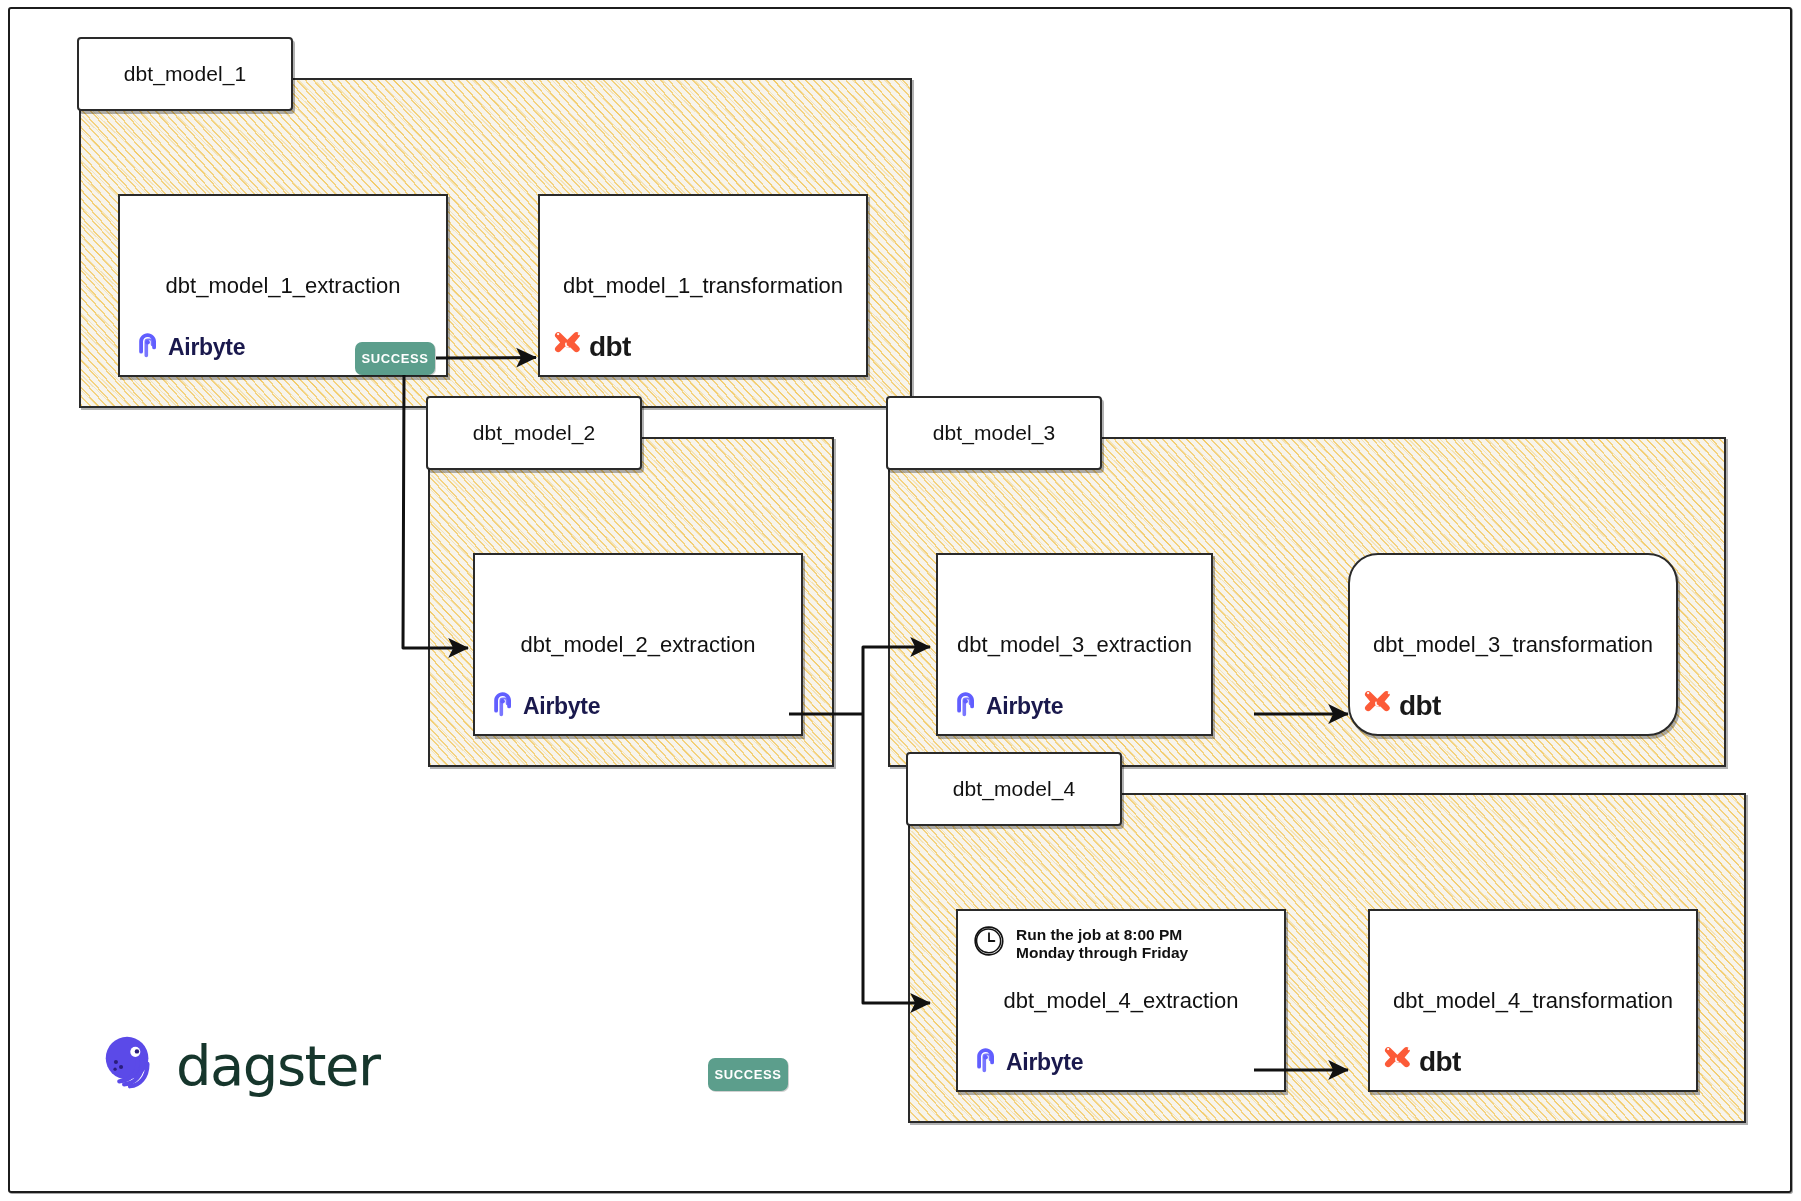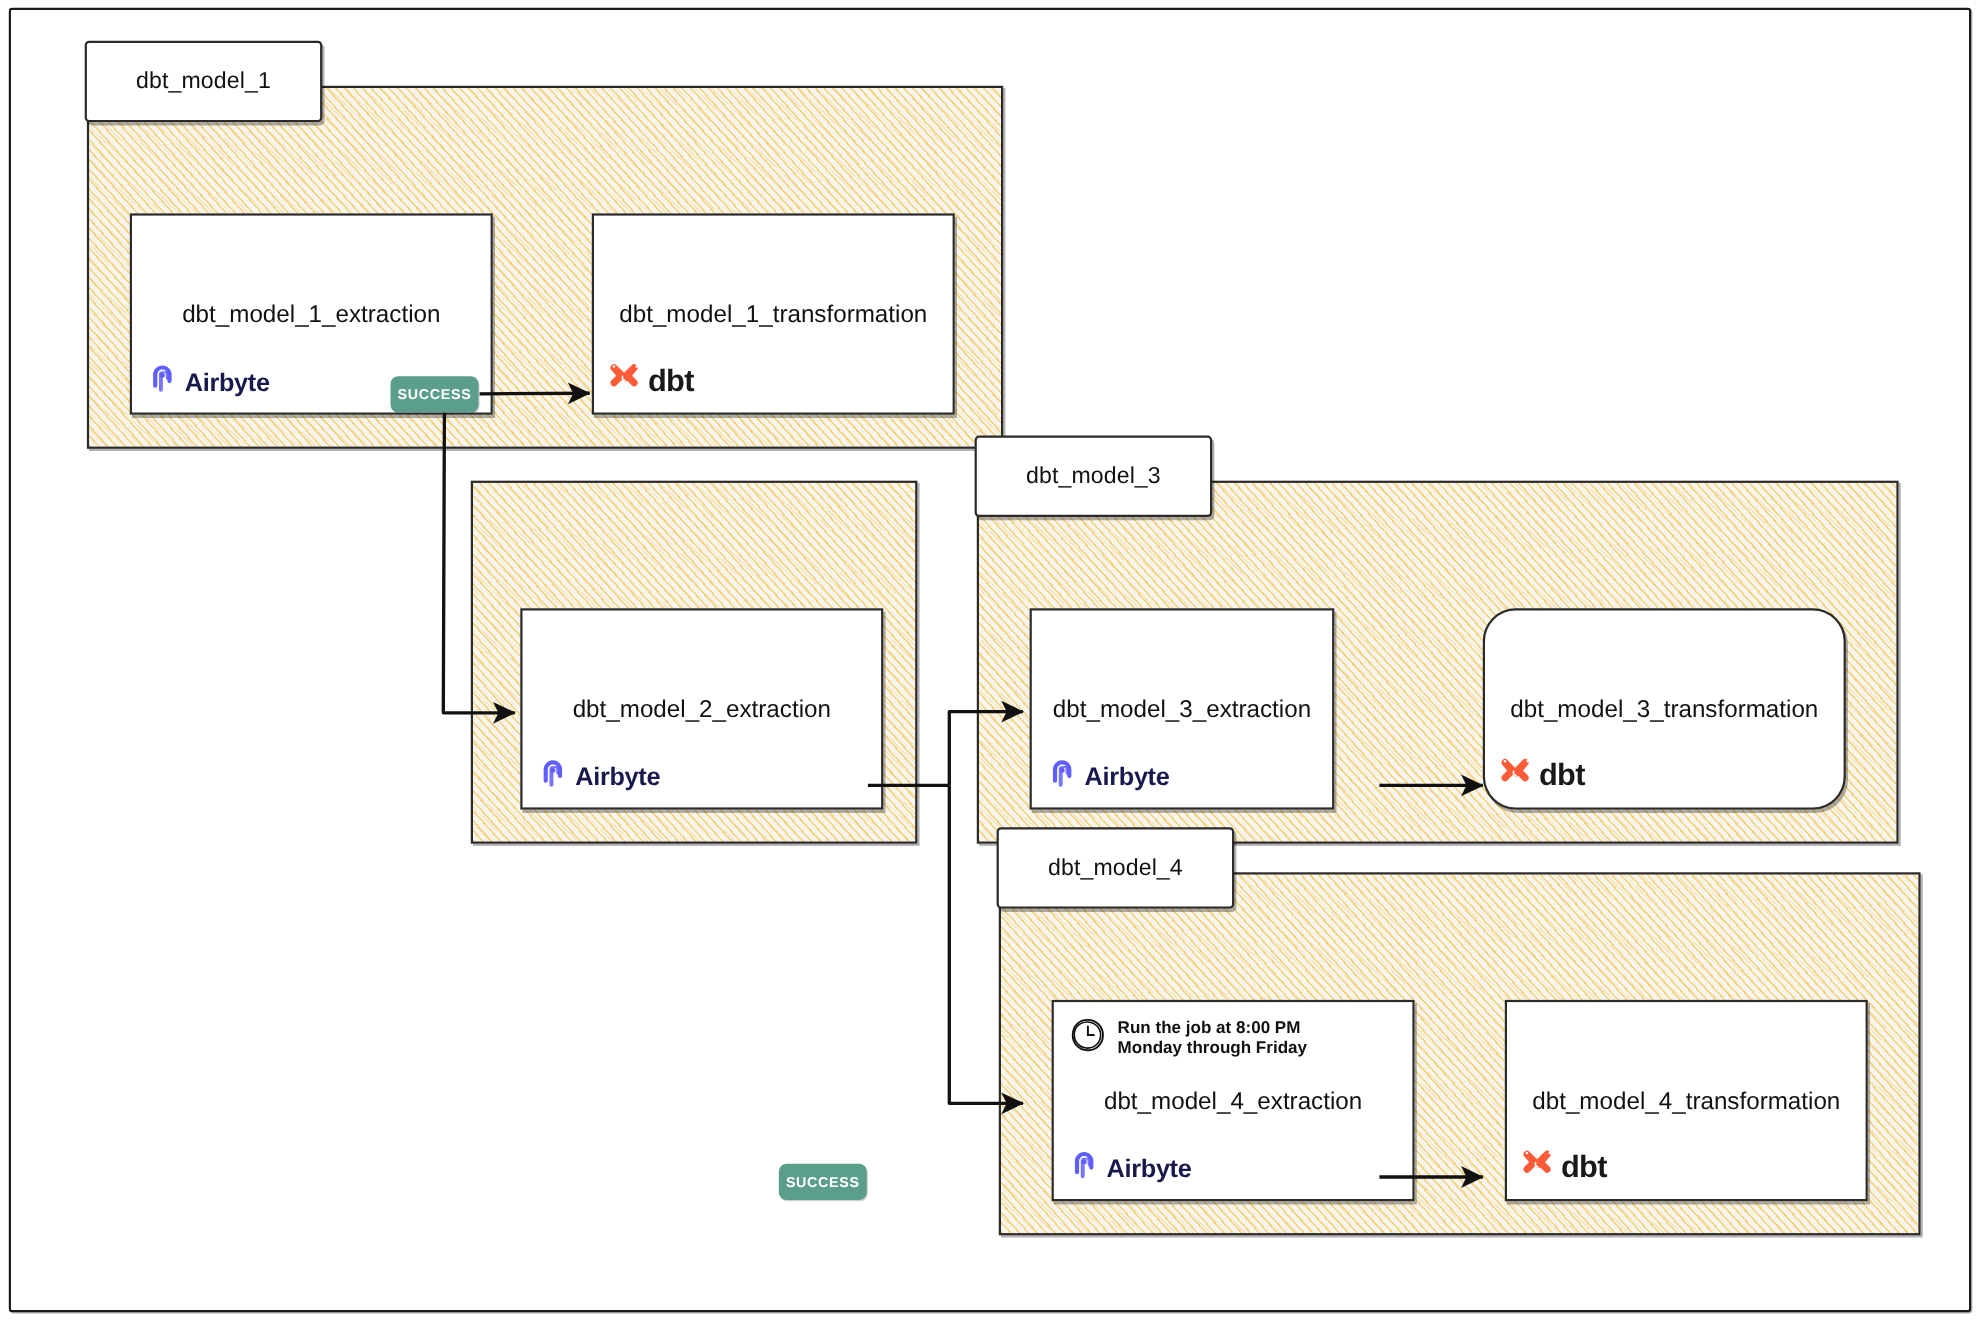--- a/index.html
+++ b/index.html
@@ -117,20 +117,23 @@
       </div>
     </div>
 
     <div class="success" style="left:276px;top:264px;width:80px;height:33px;">
       <span>SUCCESS</span>
     </div>
   </div>
 
   <div class="group" style="left:428px;top:437px;width:406px;height:330px;">
     <div class="body"></div>
+    <div class="tab" style="width:212px;">
+      <span>dbt_model_2</span>
+    </div>
 
     <div class="card" style="left:45px;top:116px;width:330px;height:183px;">
       <div class="card-title">dbt_model_2_extraction</div>
       <div class="airbyte">
         <span>
           <svg width="27" height="29" viewBox="0 0 27 29">
             <path d="M13.6 2.2 c-4.6 0-8.4 3.7-8.4 8.3 v10.2 a1.9 1.9 0 0 0 3.8 0 V10.5 a4.6 4.6 0 0 1 9.2 0 v5.9 a1.9 1.9 0 0 0 3.8 0 v-5.9 c0-4.6-3.8-8.3-8.4-8.3z" fill="#615eff"></path>
             <path d="M13.6 7.4 a3.1 3.1 0 0 0-3.1 3.1 v13.9 a1.8 1.8 0 0 0 3.6 0 V10.5 a1.3 1.3 0 1 1 2.6 0 v3.1 a1.8 1.8 0 0 0 3.6 0 v-3.1 a3.1 3.1 0 0 0-3.1-3.1z" fill="#615eff" opacity=".85"></path>
             <circle cx="13.6" cy="11.2" r="2.3" fill="#615eff"></circle>
           </svg>
@@ -252,14 +255,30 @@
 
     <path d="M 863 714 L 863 647 L 930 647" fill="none" stroke="#111" stroke-width="3" stroke-linejoin="round" marker-end="url(#ah)"></path>
 
     <path d="M 863 714 L 863 1003 L 930 1003" fill="none" stroke="#111" stroke-width="3" stroke-linejoin="round" marker-end="url(#ah)"></path>
 
     <path d="M 1254 714 L 1348 714" fill="none" stroke="#111" stroke-width="3" marker-end="url(#ah)"></path>
 
     <path d="M 1254 1070 L 1348 1070" fill="none" stroke="#111" stroke-width="3" marker-end="url(#ah)"></path>
   </svg>
 
+  <div class="dagster">
+    <span>
+      <svg width="62" height="62" viewBox="0 0 64 64">
+        <circle cx="30" cy="27" r="22" fill="#5b4ae8"></circle>
+        <circle cx="38.5" cy="20.5" r="5.2" fill="#ffffff"></circle>
+        <circle cx="40.2" cy="20.0" r="2.3" fill="#2a1d7a"></circle>
+        <circle cx="18.5" cy="31" r="2.1" fill="#2a1d7a"></circle>
+        <circle cx="23.8" cy="36.2" r="2.1" fill="#2a1d7a"></circle>
+        <circle cx="17.6" cy="38.4" r="1.7" fill="#2a1d7a"></circle>
+        <path d="M41 30 C41 43 33 50 22 51" fill="none" stroke="#5b4ae8" stroke-width="4.4" stroke-linecap="round"></path>
+        <path d="M46 31 C46 45 38 53 27 54" fill="none" stroke="#5b4ae8" stroke-width="4.4" stroke-linecap="round"></path>
+        <path d="M51 33 C51 47 43 55 33 56" fill="none" stroke="#5b4ae8" stroke-width="4.4" stroke-linecap="round"></path>
+      </svg>
+    </span>
+    <span class="word">dagster</span>
+  </div>
 
 </div>
 
 </body></html>

